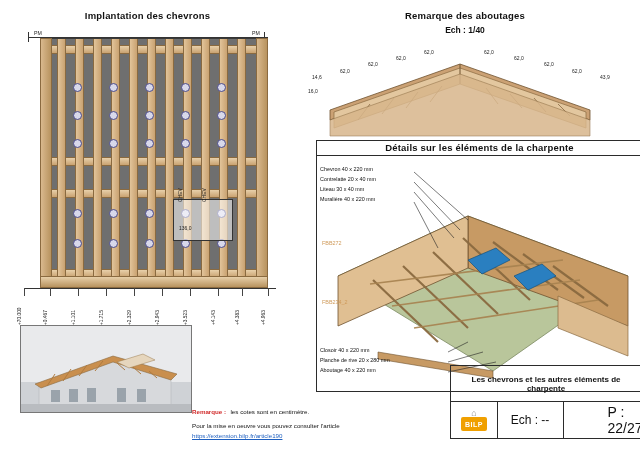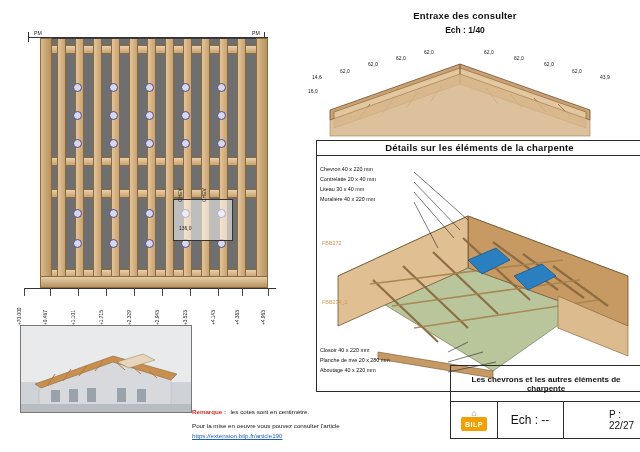--- a/index.html
+++ b/index.html
@@ -56,37 +56,38 @@
   .rl{color:#1e5fbf;font-size:6.2px;text-decoration:underline;}
 
   
   #tblock{left:450px;top:365px;width:180px;height:72px;border:1px solid #2b2b2b;padding-left:10px;}
   #tbTitle{position:absolute;left:0;top:0;right:0;height:36px;border-bottom:1px solid #2b2b2b;
            display:flex;align-items:center;justify-content:center;text-align:center;font-weight:bold;font-size:8px;color:#111;padding:0 4px;box-sizing:border-box;}
   #tbLogo{position:absolute;left:0;top:36px;width:46px;bottom:0;border-right:1px solid #2b2b2b;
           display:flex;flex-direction:column;align-items:center;justify-content:center;}
   #tbEch{position:absolute;left:46px;top:36px;width:66px;bottom:0;border-right:1px solid #2b2b2b;
          display:flex;align-items:center;justify-content:center;font-size:12px;color:#111;}
-  #tbPage{position:absolute;left:112px;top:36px;right:0;bottom:0;display:flex;align-items:center;justify-content:center;font-size:10px;color:#111;margin-left:46px;}
+  #tbPage{position:absolute;left:112px;top:36px;right:0;bottom:0;display:flex;align-items:center;justify-content:center;font-size:14px;color:#111;margin-left:46px;}
   .logoBox{width:26px;height:14px;background:#f0a000;border-radius:2px;display:flex;align-items:center;justify-content:center;
            color:#fff;font-weight:bold;font-size:7px;letter-spacing:.5px;}
   .logoHome{font-size:9px;color:#777;line-height:8px;}
 </style>
 </head>
 <body>
 
 <div id="page">
 
   <div class="abs" id="wm">
     <div style="font-size:30px;">© Editions</div>
     <div>BILP</div>
   </div>
   <div class="abs" id="wm-side">www.bilp.fr</div>
 
   <div class="abs" style="left:20px;top:10px;width:255px;">
+    <div class="title">Implantation des chevrons</div>
   </div>
 
   <div class="abs" id="planBox">
 
     <div class="abs tiny" style="left:14px;top:0;">PM</div>
     <div class="abs tiny" style="left:232px;top:0;">PM</div>
     <div class="abs" style="left:8px;top:7px;width:240px;height:1px;background:#333;"></div>
     <div class="abs" style="left:8px;top:2px;width:1px;height:10px;background:#333;"></div>
     <div class="abs" style="left:244px;top:2px;width:1px;height:10px;background:#333;"></div>
 
@@ -164,21 +165,21 @@
     <div class="abs elevVal" style="left:168px;top:36px;">+3.523</div>
     <div class="abs elevTick" style="left:198px;top:4px;height:8px;"></div>
     <div class="abs elevVal" style="left:196px;top:36px;">+4.143</div>
     <div class="abs elevTick" style="left:222px;top:4px;height:8px;"></div>
     <div class="abs elevVal" style="left:220px;top:36px;">+4.383</div>
     <div class="abs elevTick" style="left:248px;top:4px;height:8px;"></div>
     <div class="abs elevVal" style="left:246px;top:36px;">+4.963</div>
   </div>
 
   <div class="abs" style="left:300px;top:10px;width:330px;">
-    <div class="title">Entraxe des consulter</div>
+    <div class="title">Remarque des aboutages</div>
     <div class="subtitle" style="margin-top:4px;">Ech : 1/40</div>
   </div>
 
   <div class="abs" id="sectBox">
     <svg width="330" height="110" viewBox="0 0 330 110">
 
       <polygon points="30,82 160,36 290,82 290,92 160,46 30,92" fill="#cba174" stroke="#6f522f" stroke-width="0.8"></polygon>
       <polygon points="34,84 160,40 286,84 286,100 160,56 34,100" fill="#e3c79f" stroke="#8a6a40" stroke-width="0.7"></polygon>
 
       <line x1="160" y1="36" x2="160" y2="56" stroke="#6f522f" stroke-width="1"></line>

